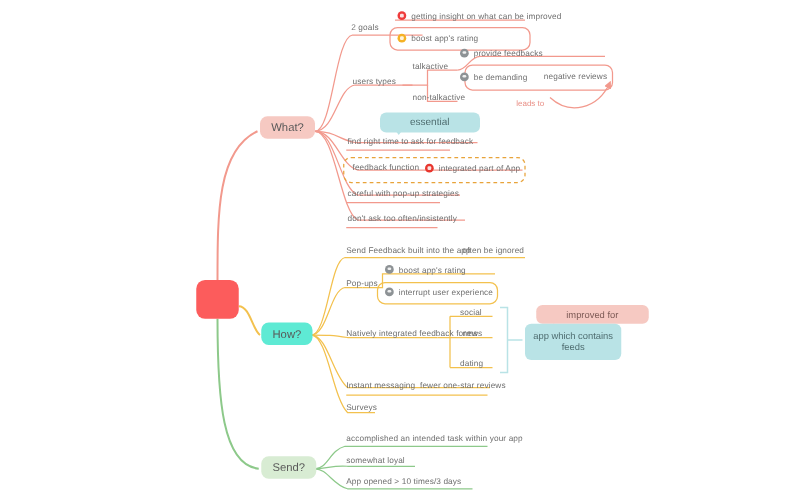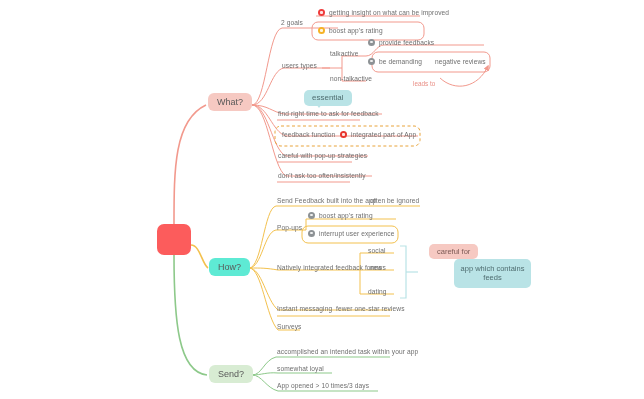--- a/index.html
+++ b/index.html
@@ -28,26 +28,26 @@
        vertical-align:-1px;margin-right:4px;position:relative;}
   .ico-red{background:#ef3b3b;}
   .ico-orange{background:#f5b225;}
   .ico-grey{background:#8d9295;}
   .ico-red-ring{background:#e8362e;}
   .ico::after{content:"";position:absolute;left:2px;top:1.6px;width:3px;height:3.5px;
               border-radius:1px;background:rgba(255,255,255,.85);}
   .ico-grey::after{left:1.6px;top:2.4px;width:3.8px;height:1.4px;border-radius:1px;}
 
   
-  .callout{position:absolute;border-radius:5px;padding:3px 8px;font-size:8px;
+  .callout{position:absolute;border-radius:5px;padding:3px 24px;font-size:8px;
            color:#5d6b6e;text-align:center;line-height:1.25;}
   .callout-essential{left:304px;top:90px;background:#b9e3e6;color:#4f6d70;}
   .callout-perfect{left:429px;top:244px;background:#f6c9c2;color:#7d5a55;font-size:7.5px;}
   .callout-feeds{left:420px;top:259px;background:#b9e3e6;color:#4f6d70;font-size:7.5px;
-                 width:69px;padding:5px 4px;margin-left:34px;}
+                 width:69px;padding:5px 4px;}
   .tail{position:absolute;width:0;height:0;}
   .tail-essential{left:316px;top:104px;border-left:3px solid transparent;
                   border-right:3px solid transparent;border-top:4px solid #b9e3e6;}
   .tail-perfect{left:440px;top:255px;border-left:3px solid transparent;
                 border-right:3px solid transparent;border-top:4px solid #f6c9c2;}
 
   .arrow-label{position:absolute;font-size:6.4px;color:#e98f86;}
 </style>
 </head>
 <body>
@@ -188,21 +188,21 @@
   <div class="leaf" style="left:308px;top:230px;">
     <span class="ico ico-grey"></span><span>interrupt user experience</span>
   </div>
 
   <div class="leaf" style="left:277px;top:264px;">Natively integrated feedback forms</div>
 
   <div class="leaf" style="left:368px;top:247px;">social</div>
   <div class="leaf" style="left:370px;top:264px;">news</div>
   <div class="leaf" style="left:368px;top:288px;">dating</div>
 
-  <div class="callout callout-perfect">careful for</div>
+  <div class="callout callout-perfect">improved for</div>
   <div class="tail tail-perfect"></div>
   <div class="callout callout-feeds">app which contains feeds</div>
 
   <div class="leaf" style="left:277px;top:305px;">Instant messaging</div>
   <div class="leaf" style="left:336px;top:305px;">fewer one-star reviews</div>
   <div class="leaf" style="left:277px;top:323px;">Surveys</div>
 
   <div class="leaf" style="left:277px;top:348px;">accomplished an intended task within your app</div>
   <div class="leaf" style="left:277px;top:365px;">somewhat loyal</div>
   <div class="leaf" style="left:277px;top:382px;">App opened &gt; 10 times/3 days</div>

